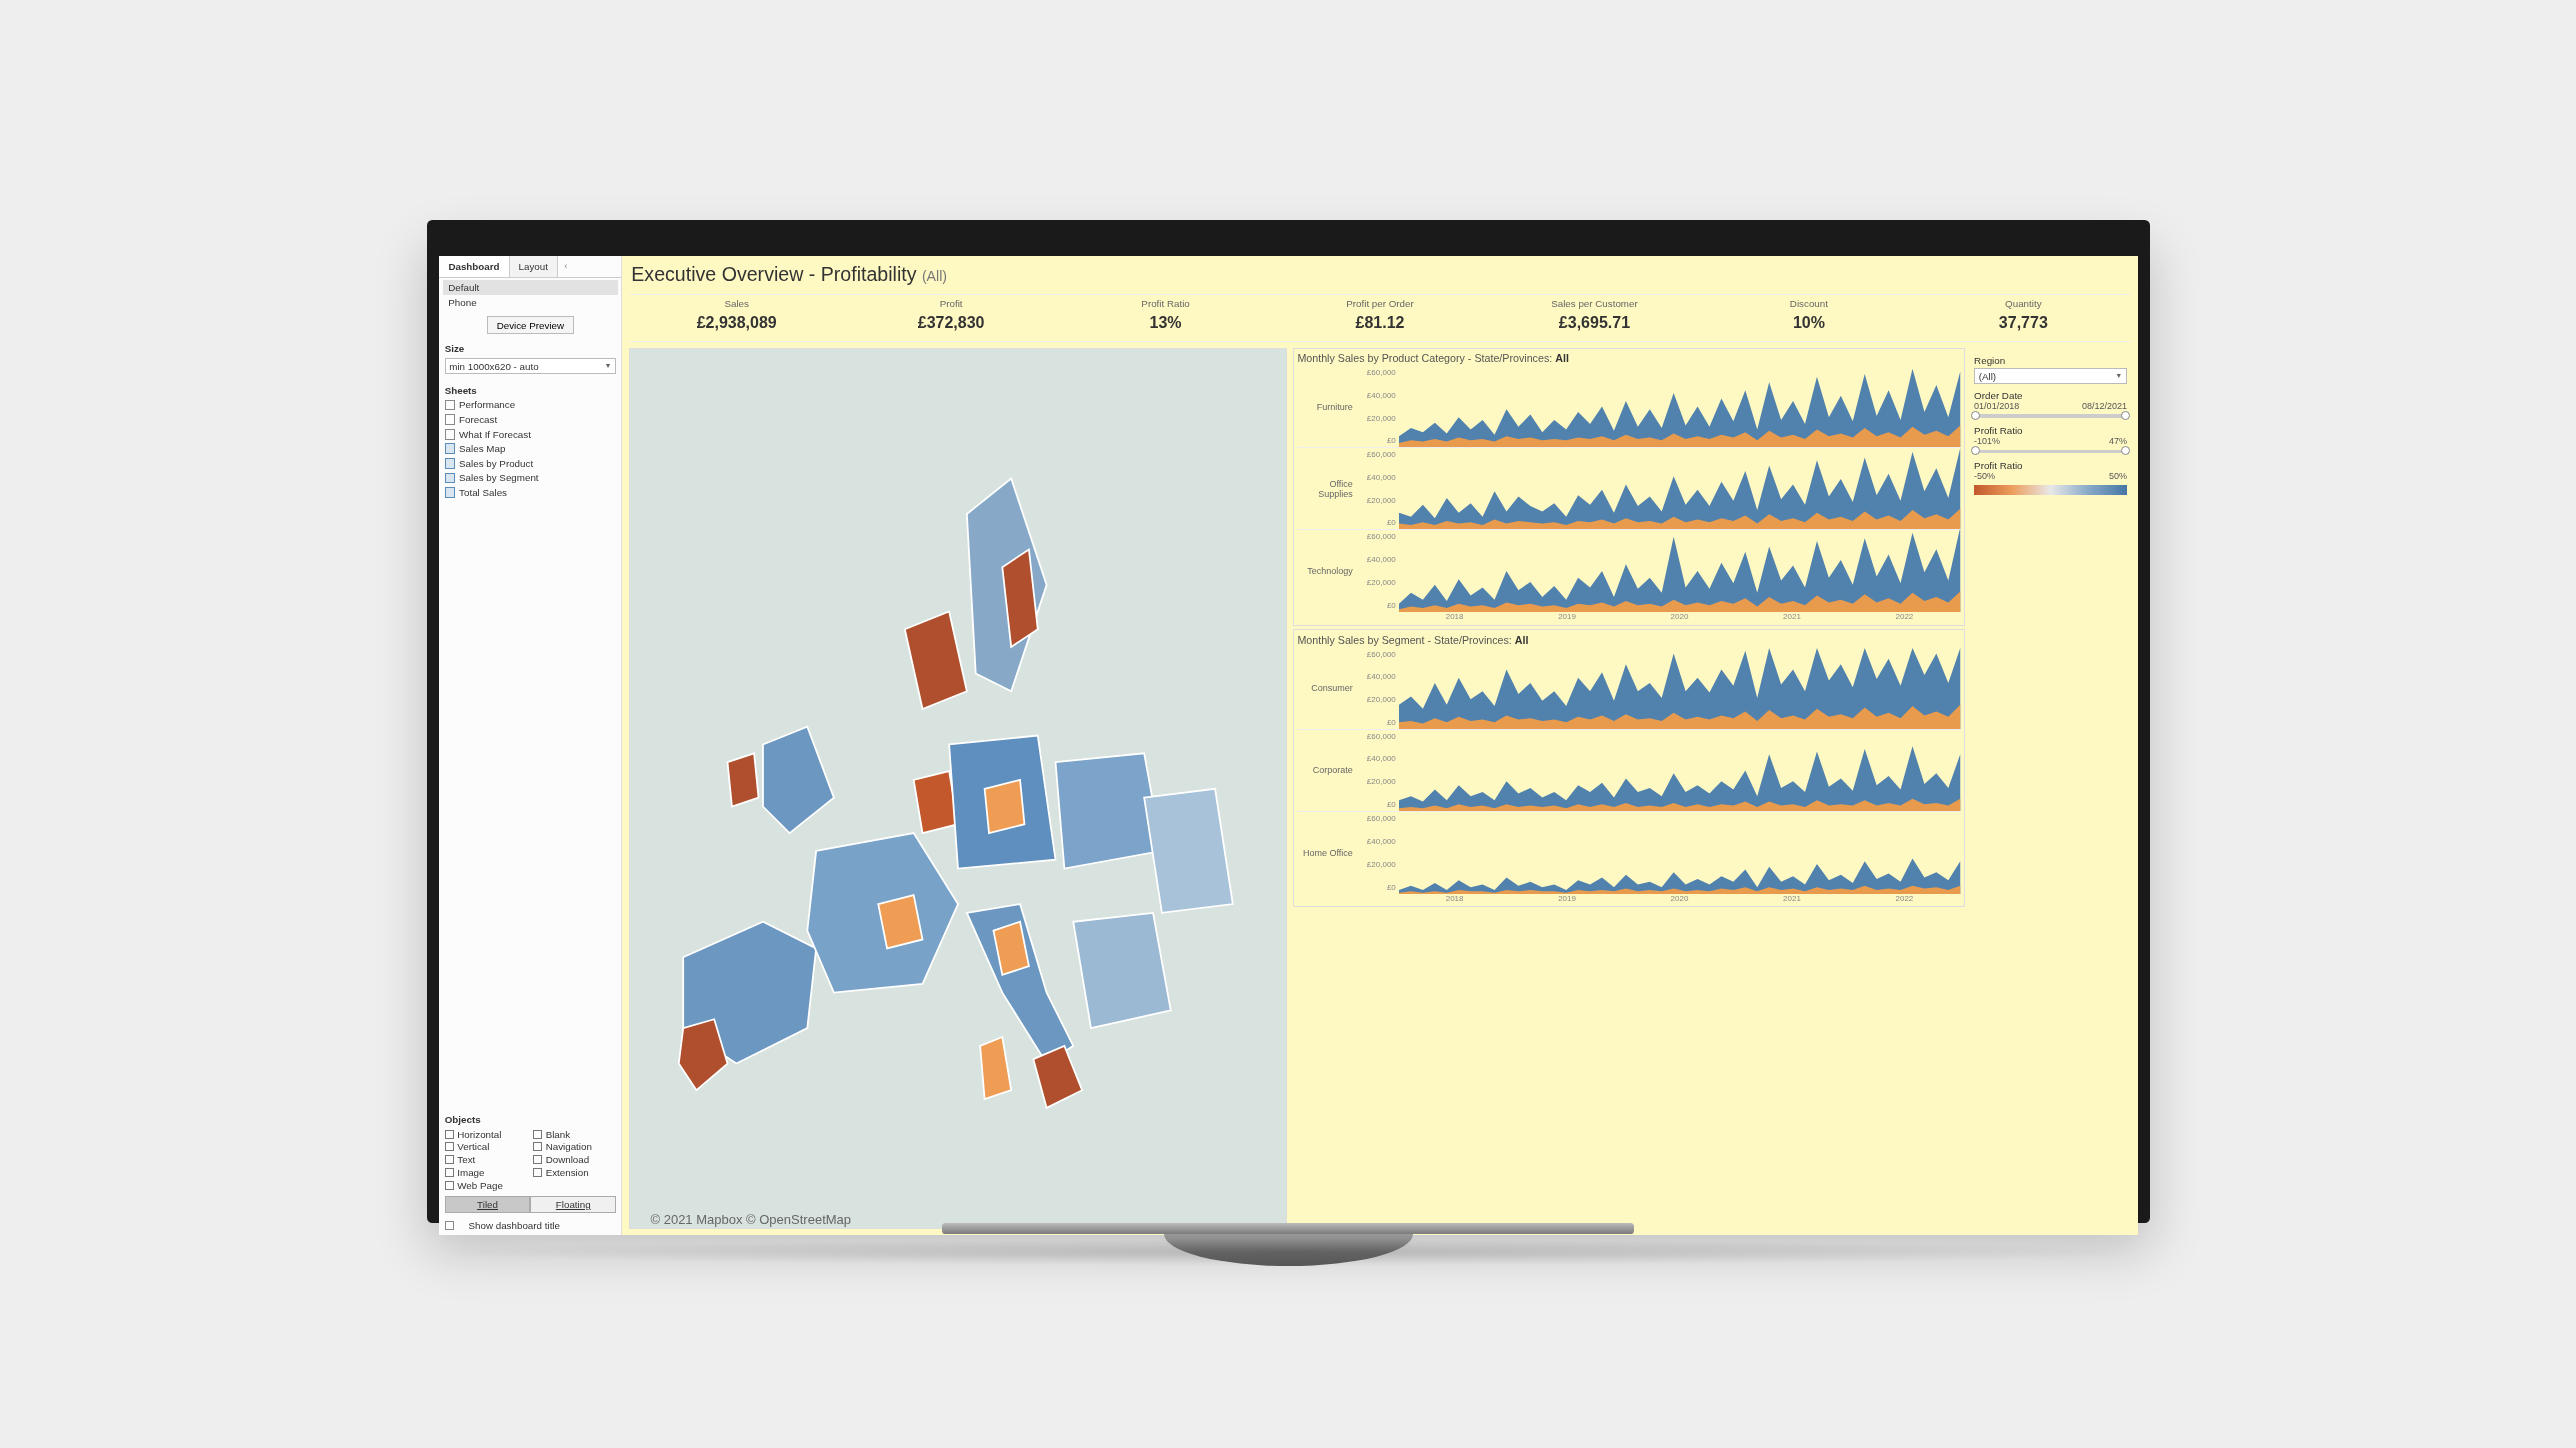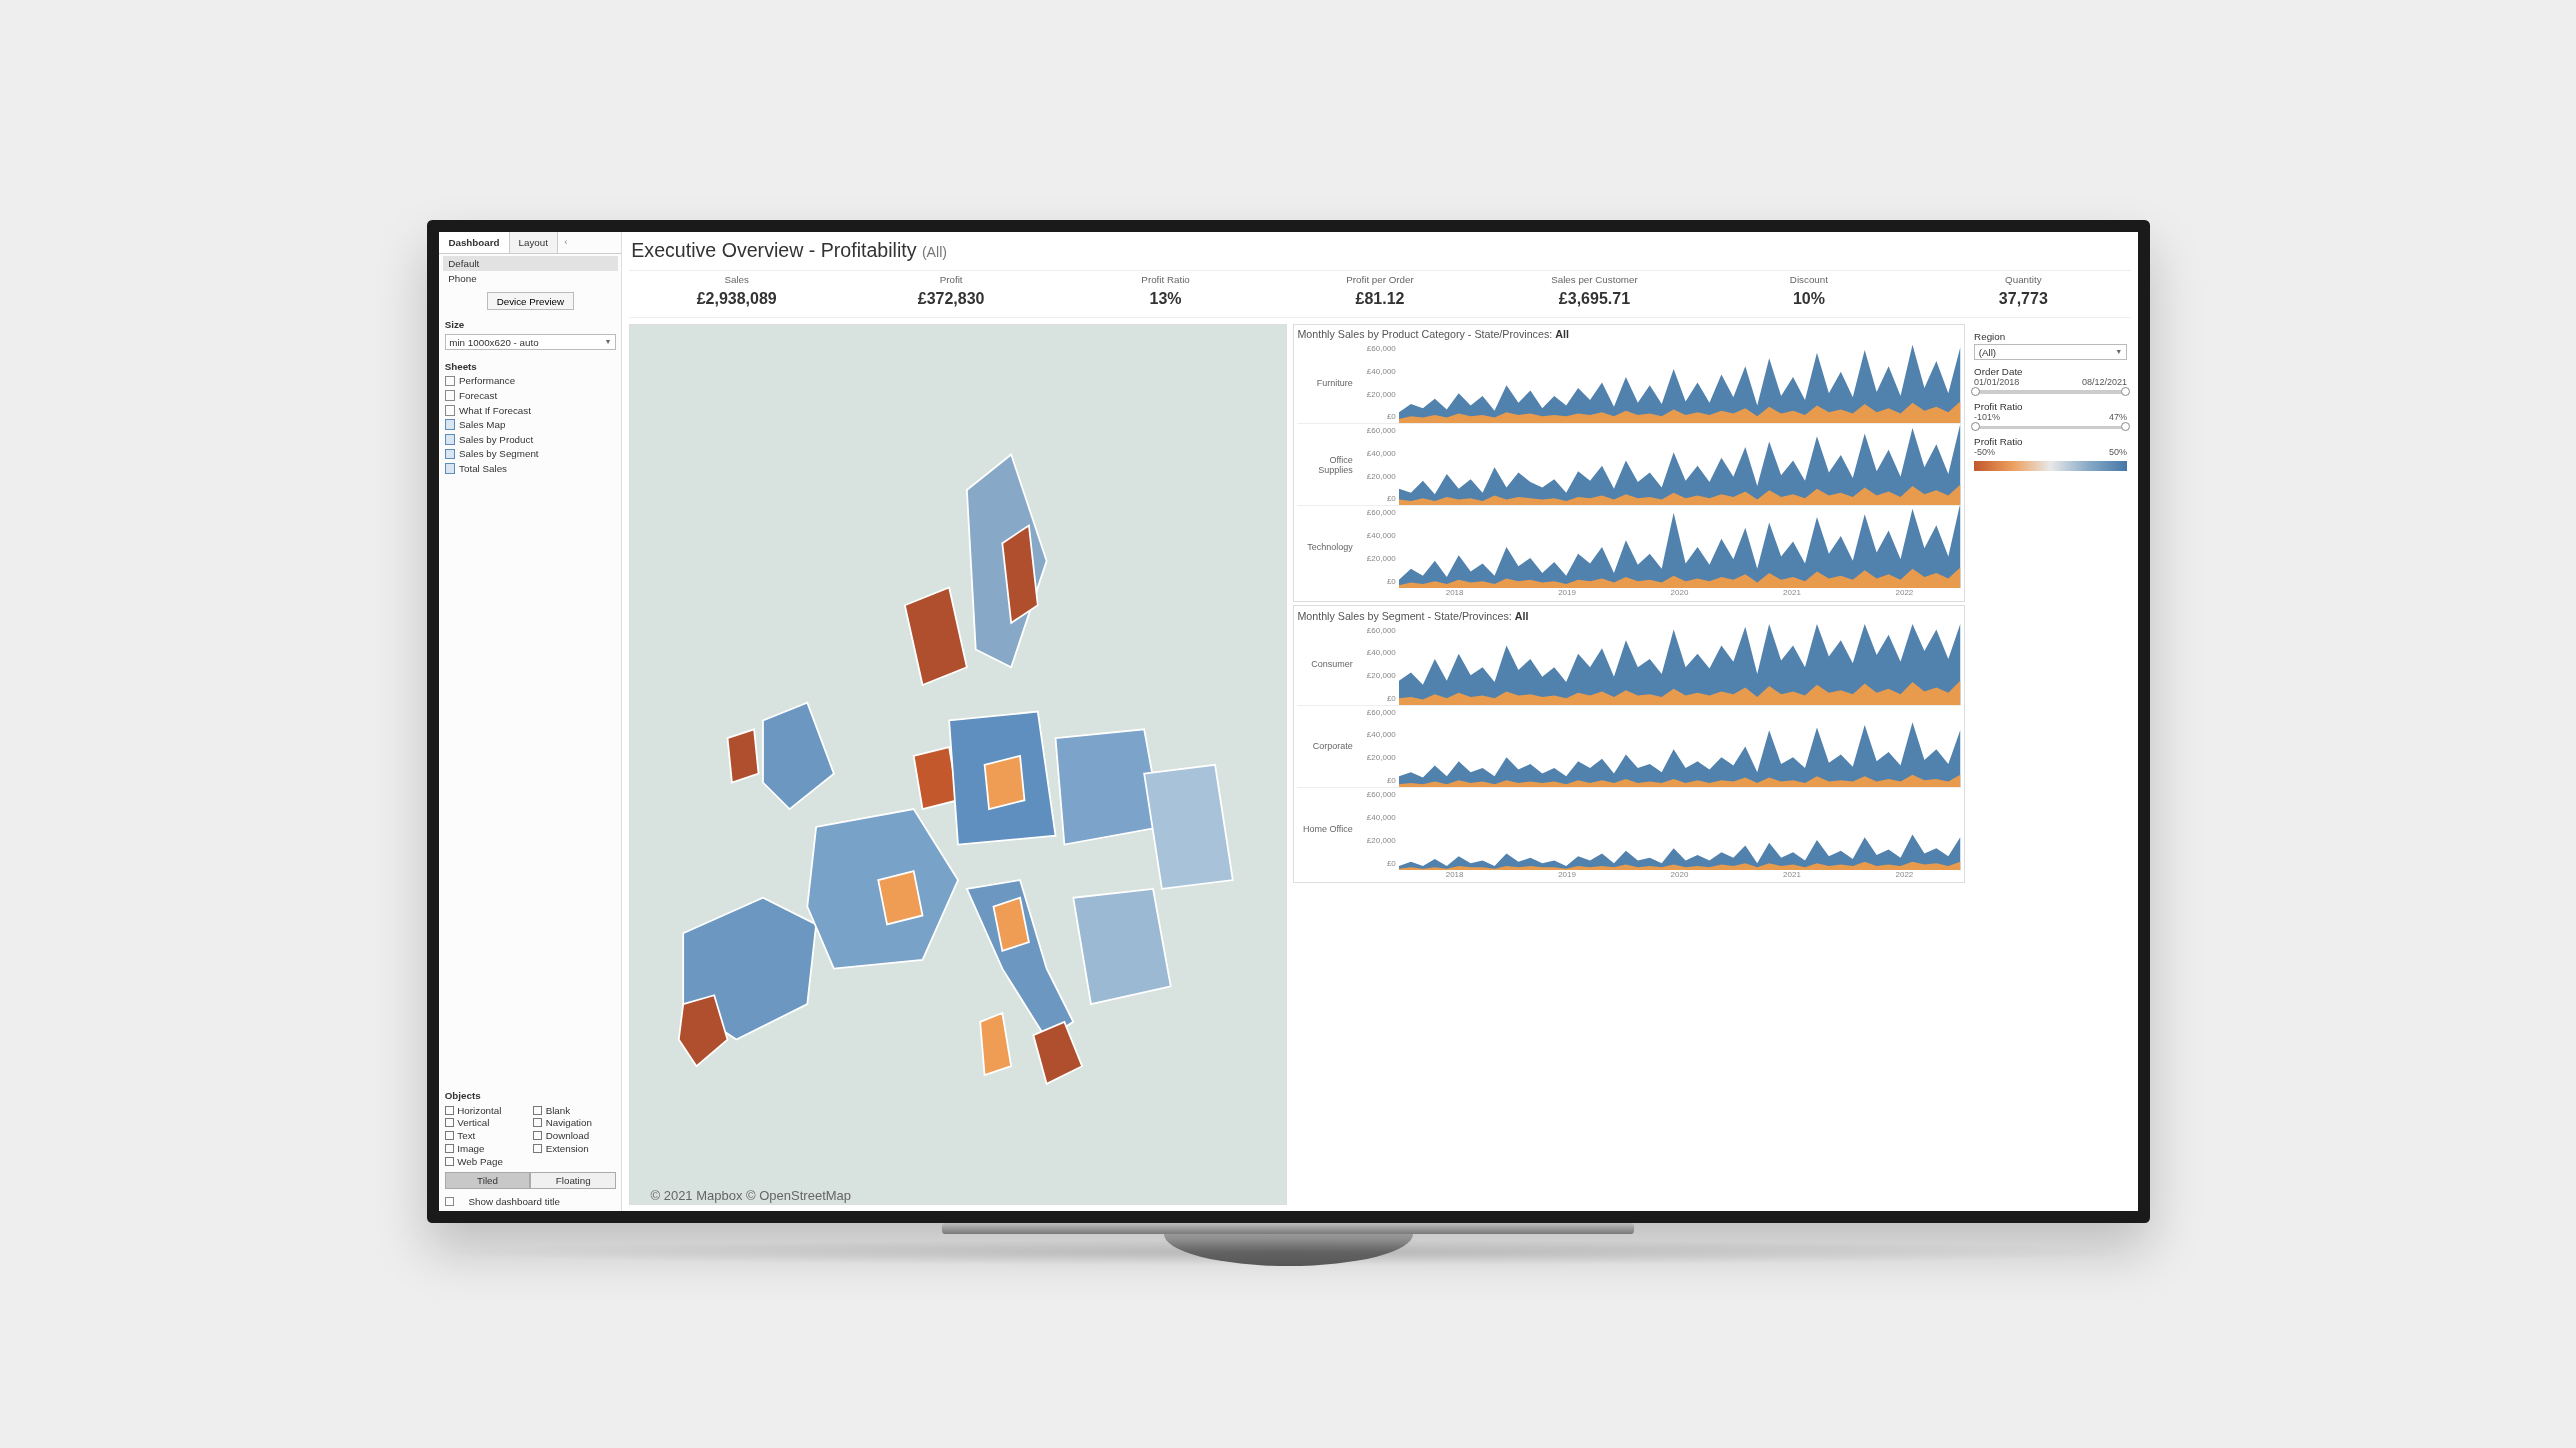--- a/index.html
+++ b/index.html
@@ -1,20 +1,20 @@
 <!DOCTYPE html>
 <html style="font-size:14.2px"><head>
 <meta charset="utf-8">
 <style>
 * { box-sizing: border-box; margin: 0; padding: 0; }
 body { background: #eeeeee; font-family: Arial, Helvetica, sans-serif; width: 2576px; height: 1449px; position: relative; }
 
 
 .monitor { position: absolute; left: 427px; top: 220px; width: 1723px; height: 1003px; background: #1a1a1a; border-radius: 5.3px; padding: 12.4px; box-shadow: 0 27px 53px rgba(0,0,0,.2); }
-.screen { width: 100%; height: 100%; background: #ffffff; display: flex; font-size: 9.8px; color: #333; }
+.screen { width: 100%; height: 100%; background: #fef9c3; display: flex; font-size: 9.8px; color: #333; margin-top: 24px; }
 .stand-bar { position: absolute; left: 942px; top: 1223px; width: 692px; height: 10.7px; background: linear-gradient(#bcbcbc,#7a7a7a); border-radius: 3.6px; }
 .stand-foot { position: absolute; left: 1164px; top: 1234px; width: 249px; height: 32px; background: linear-gradient(#999,#555); border-radius: 0 0 124px 124px / 0 0 32px 32px; }
 .shadow { position:absolute; left:427px; top:1239px; width:1723px; height:27px; background: radial-gradient(ellipse at center, rgba(0,0,0,.15), transparent 70%); }
 
 
 .side { width: 183px; border-right: 0.9px solid #ddd; background:#fcfcfc; display:flex; flex-direction:column; }
 .tabs-row { display:flex; border-bottom:0.9px solid #ccc; height:21.3px; font-size:9.8px; }
 .tabs-row .tab { padding:4.4px 9px; border-right:0.9px solid #ccc; background:#f3f3f3; cursor:pointer; }
 .tabs-row .tab.active { background:#fff; font-weight:bold; }
 .tabs-row .collapse { width:16px; text-align:center; padding-top:3.6px; cursor:pointer; color:#888; }
@@ -25,21 +25,21 @@
 .section-label { font-size:9.8px; font-weight:bold; padding:5.3px 5.3px 1.8px; }
 .dropdown { margin:1.8px 5.3px 5.3px; padding:1.8px 3.6px; border:0.9px solid #bbb; background:#fff; display:flex; justify-content:space-between; align-items:center; font-size:9.8px; cursor:pointer; }
 .tri { font-size:7.1px; color:#666; }
 .sheet-list, .obj-list { padding:0 3.6px; }
 .sheet-list .item { display:flex; align-items:center; gap:3.6px; padding:1.8px 1.8px; cursor:pointer; font-size:9.8px; }
 .sheet-list .ic { width:10.7px; height:10.7px; border:0.9px solid #888; display:inline-block; }
 .sheet-list .ic.ws { background:#d9e6f2; border-color:#5b8db8; }
 .obj-list { display:grid; grid-template-columns:1fr 1fr; gap:1.8px 5.3px; padding:1.8px 5.3px; }
 .obj-list .item { display:flex; align-items:center; gap:3.6px; font-size:9.8px; cursor:pointer; }
 .obj-ic { width:9px; height:9px; border:0.9px solid #777; display:inline-block; }
-.toggle-row { display:flex; margin:3.6px 5.3px; }
+.toggle-row { display:flex; margin:3.6px 5.3px;text-decoration:underline; }
 .toggle-row .opt { flex:1; text-align:center; border:0.9px solid #aaa; padding:1.8px; font-size:9.8px; cursor:pointer; background:#f0f0f0; }
 .toggle-row .opt.sel { background:#c8c8c8; }
 .chk-row { display:flex; align-items:center; gap:14px; padding:3.6px 5.3px; font-size:9.8px; cursor:pointer; }
 .chk { width:9.8px; height:9.8px; border:0.9px solid #888; }
 
 
 .main { flex:1; display:flex; flex-direction:column; padding:5.3px 7.1px; overflow:hidden; }
 .title-row { display:flex; align-items:baseline; gap:5.3px; padding:1.8px 1.8px 7.1px; }
 .title-row h1 { font-size:19.6px; font-weight:400; }
 .title-row .suffix { color:#777; font-size:14.2px; }

